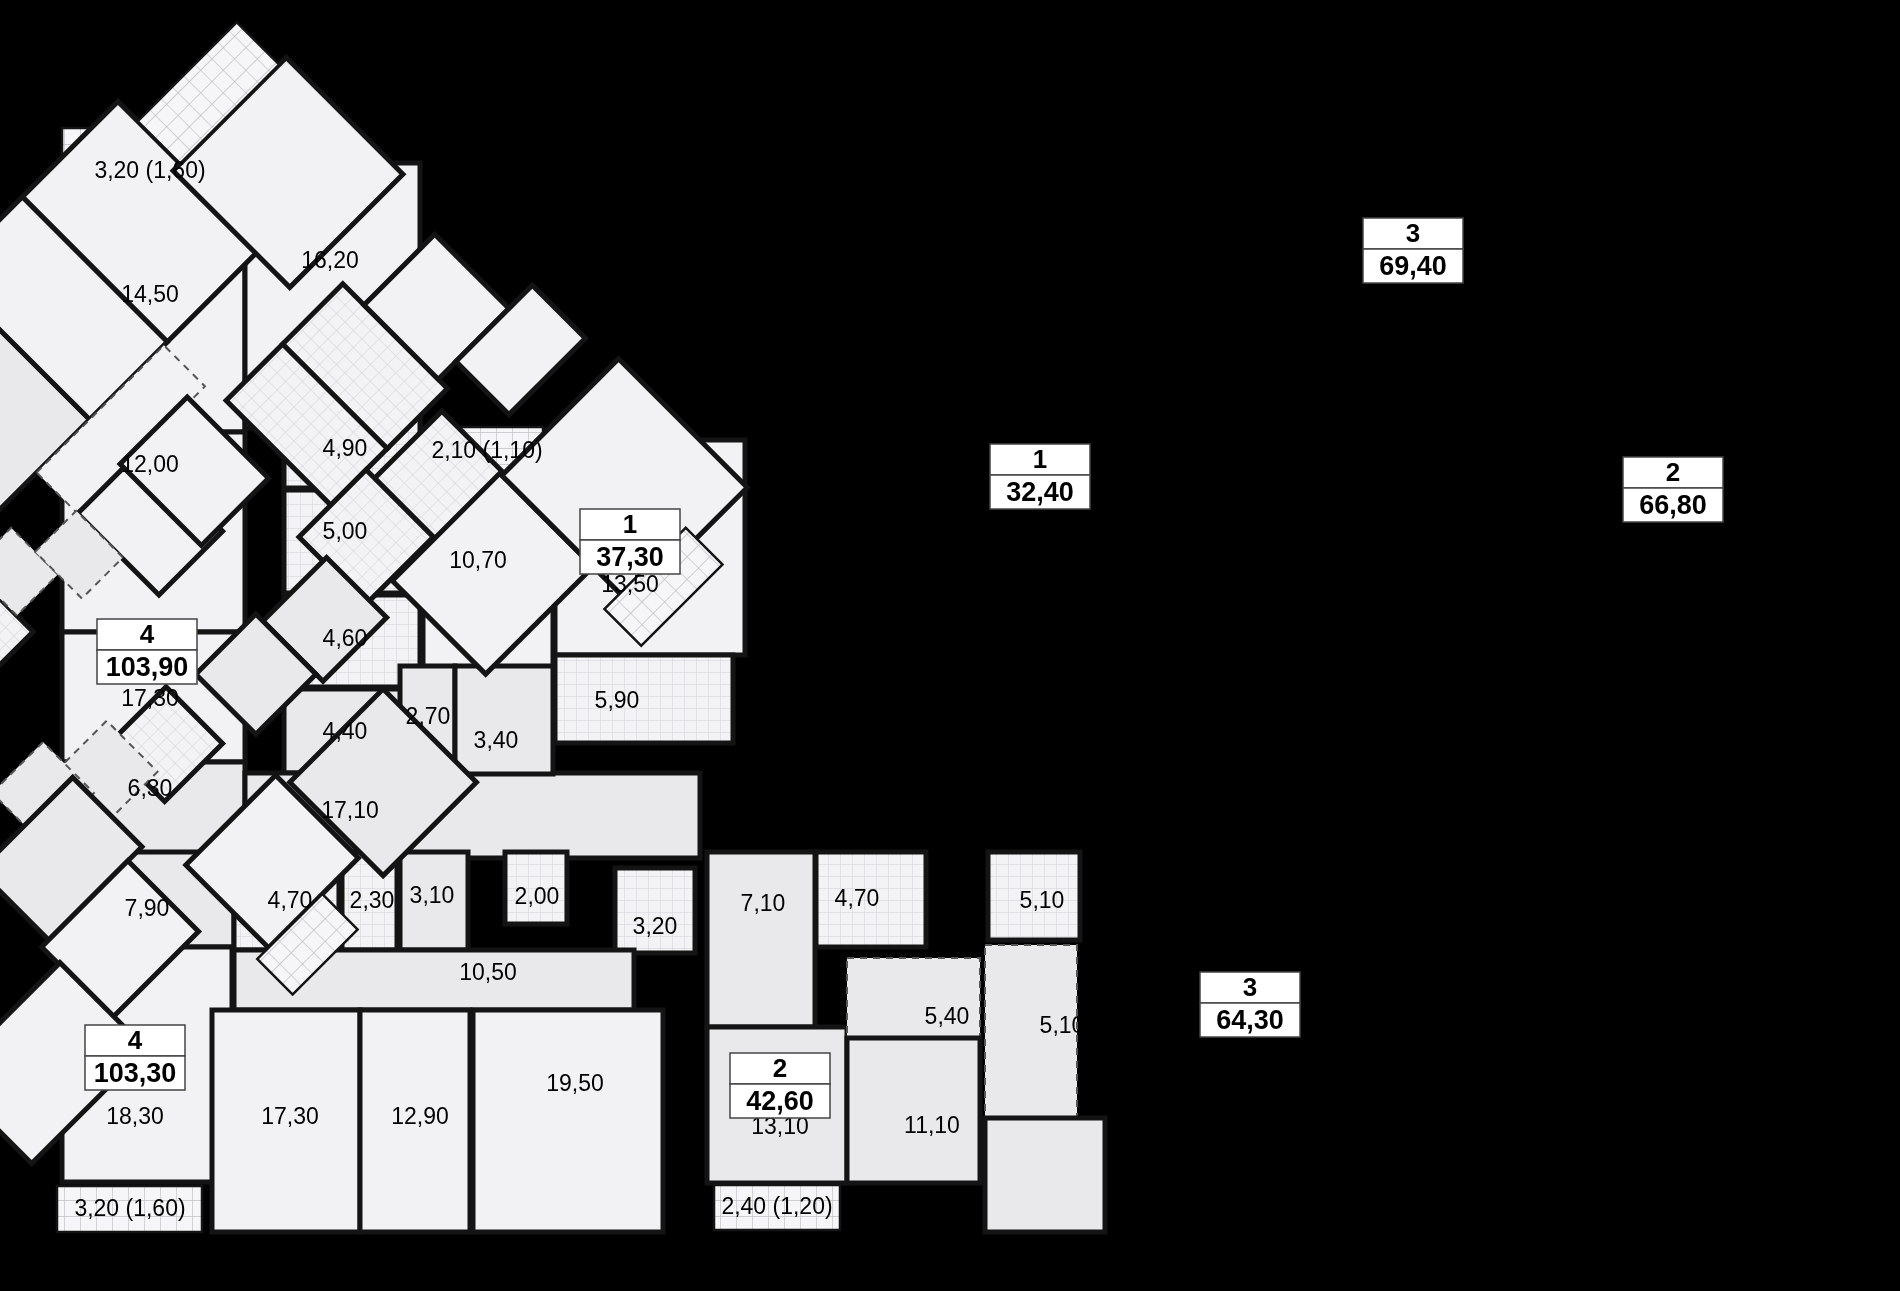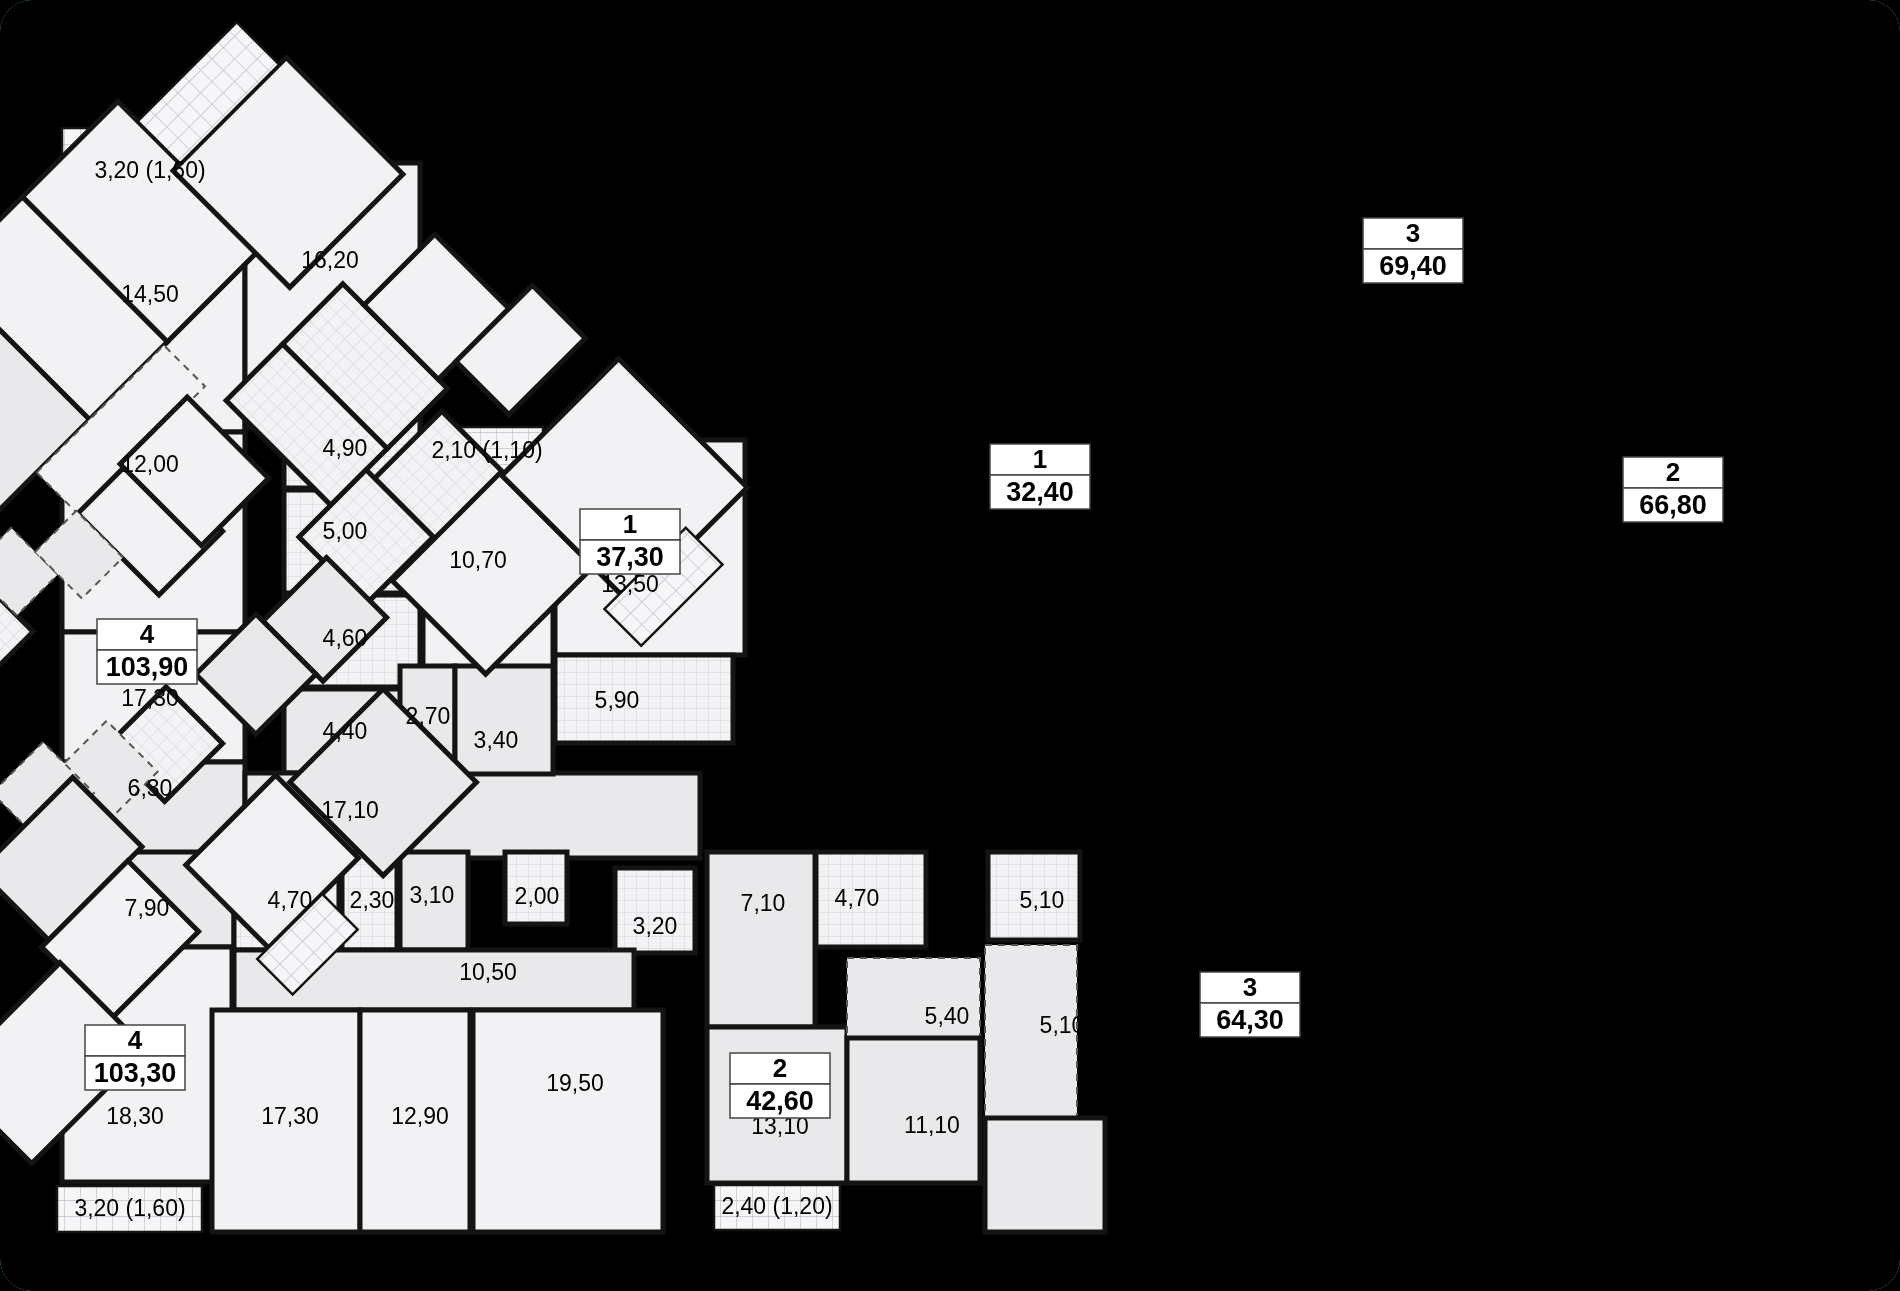--- a/index.html
+++ b/index.html
@@ -1,17 +1,17 @@
 <!DOCTYPE html>
 <html><head>
 <meta charset="utf-8">
 <style>
   html,body{margin:0;padding:0;background:#000;}
   #stage{position:relative;width:1900px;height:1291px;background:#5eead4;overflow:hidden;
-         font-family:"Liberation Sans", sans-serif;border-radius:32px;}
+         font-family:"Liberation Sans", sans-serif;}
   svg text{font-family:"Liberation Sans", sans-serif;}
 </style>
 </head>
 <body>
 
 <div id="stage">
   <svg id="plan-svg" width="1900" height="1291" viewBox="0 0 1900 1291">
       <defs>
         <pattern id="tile" width="12" height="12" patternUnits="userSpaceOnUse">
           <rect x="0" y="0" width="12" height="12" fill="#f3f3f5"></rect>

